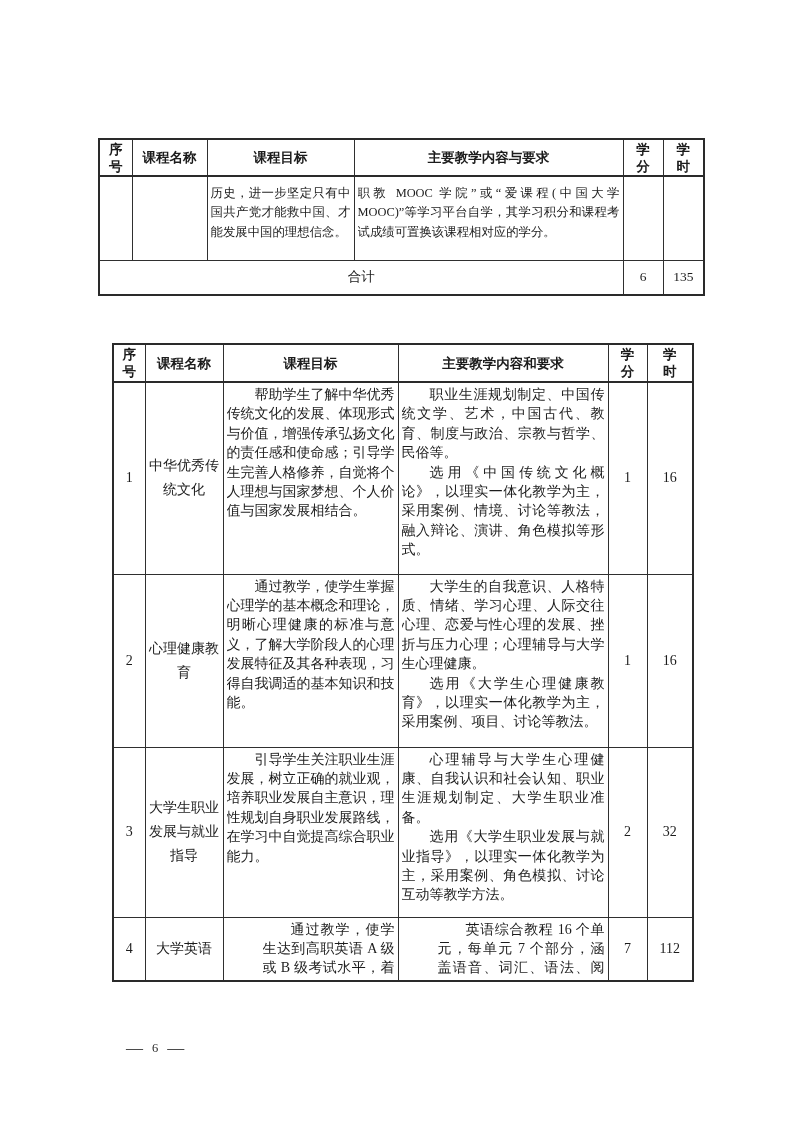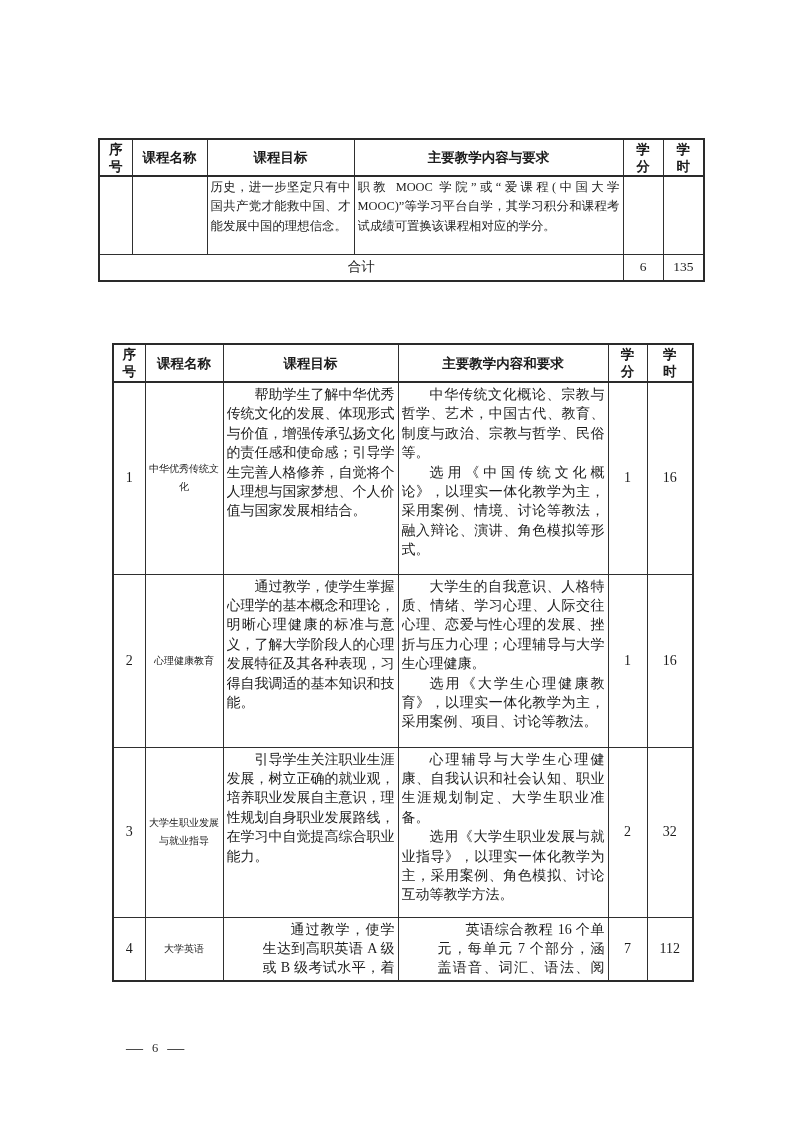--- a/index.html
+++ b/index.html
@@ -10,34 +10,34 @@
   .doc-table{position:absolute;border:2px solid #2a2a2a;}
   .doc-table td{border:1px solid #2f2f2f;padding:0 3px;overflow:hidden;}
 
   
   .hdr td{font-family:"Liberation Sans","DejaVu Sans",sans-serif;font-weight:bold;
           text-align:center;vertical-align:middle;white-space:pre-line;
           font-size:13.5px;line-height:17px;border-bottom:2px solid #2a2a2a;}
 
   
   .seq,.num{text-align:center;vertical-align:middle;font-size:14px;}
-  .name{text-align:center;vertical-align:middle;font-size:10px;line-height:18px;padding:0 5px;}
+  .name{text-align:center;vertical-align:middle;font-size:14px;line-height:24px;padding:0 5px;}
   .txt{vertical-align:top;}
   .txt .box{overflow:hidden;}
   .txt p{margin:0;text-align:justify;}
   .t2 .txt p{font-size:14px;line-height:19.4px;}
   .t1 .txt p{font-size:12.4px;line-height:19.4px;}
   p.ind{text-indent:2em;}
 
   
   .t1{left:98px;top:138px;width:605px;}
   .t1 .hdr{height:37px;}
   .t1 .body-row{height:78px;}
-  .t1 .body-row .box{height:76px;padding-top:1px;}
-  .t1 .total-row{height:26px;}
+  .t1 .body-row .box{height:76px;padding-top:7px;}
+  .t1 .total-row{height:34px;}
   .t1 .total-row td{font-size:13.5px;text-align:center;vertical-align:middle;line-height:16px;}
 
   
   .table3-title{position:absolute;left:0;top:310px;width:793px;text-align:center;
                 font-size:17px;letter-spacing:1.5px;color:#161616;}
 
   
   .t2{left:112px;top:343px;width:580px;}
   .t2 .hdr{height:38px;}
   .t2 .row1{height:192px;}
@@ -131,21 +131,21 @@
     <tr class="row1">
       <td class="seq">1</td>
       <td class="name">中华优秀传统文化</td>
       <td class="txt">
         <div class="box">
           <p class="ind">帮助学生了解中华优秀传统文化的发展、体现形式与价值，增强传承弘扬文化的责任感和使命感；引导学生完善人格修养，自觉将个人理想与国家梦想、个人价值与国家发展相结合。</p>
         </div>
       </td>
       <td class="txt">
         <div class="box">
-          <p class="ind">中华传统文化概论、宗教与哲学、艺术，中国古代、教育、制度与政治、宗教与哲学、民俗等。</p>
+          <p class="ind">职业生涯规划制定、中国传统文学、艺术，中国古代、教育、制度与政治、宗教与哲学、民俗等。</p>
           <p class="ind">选用《中国传统文化概论》，以理实一体化教学为主，采用案例、情境、讨论等教法，融入辩论、演讲、角色模拟等形式。</p>
         </div>
       </td>
       <td class="num">1</td>
       <td class="num">16</td>
     </tr>
 
     <tr class="row2">
       <td class="seq">2</td>
       <td class="name">心理健康教育</td>

